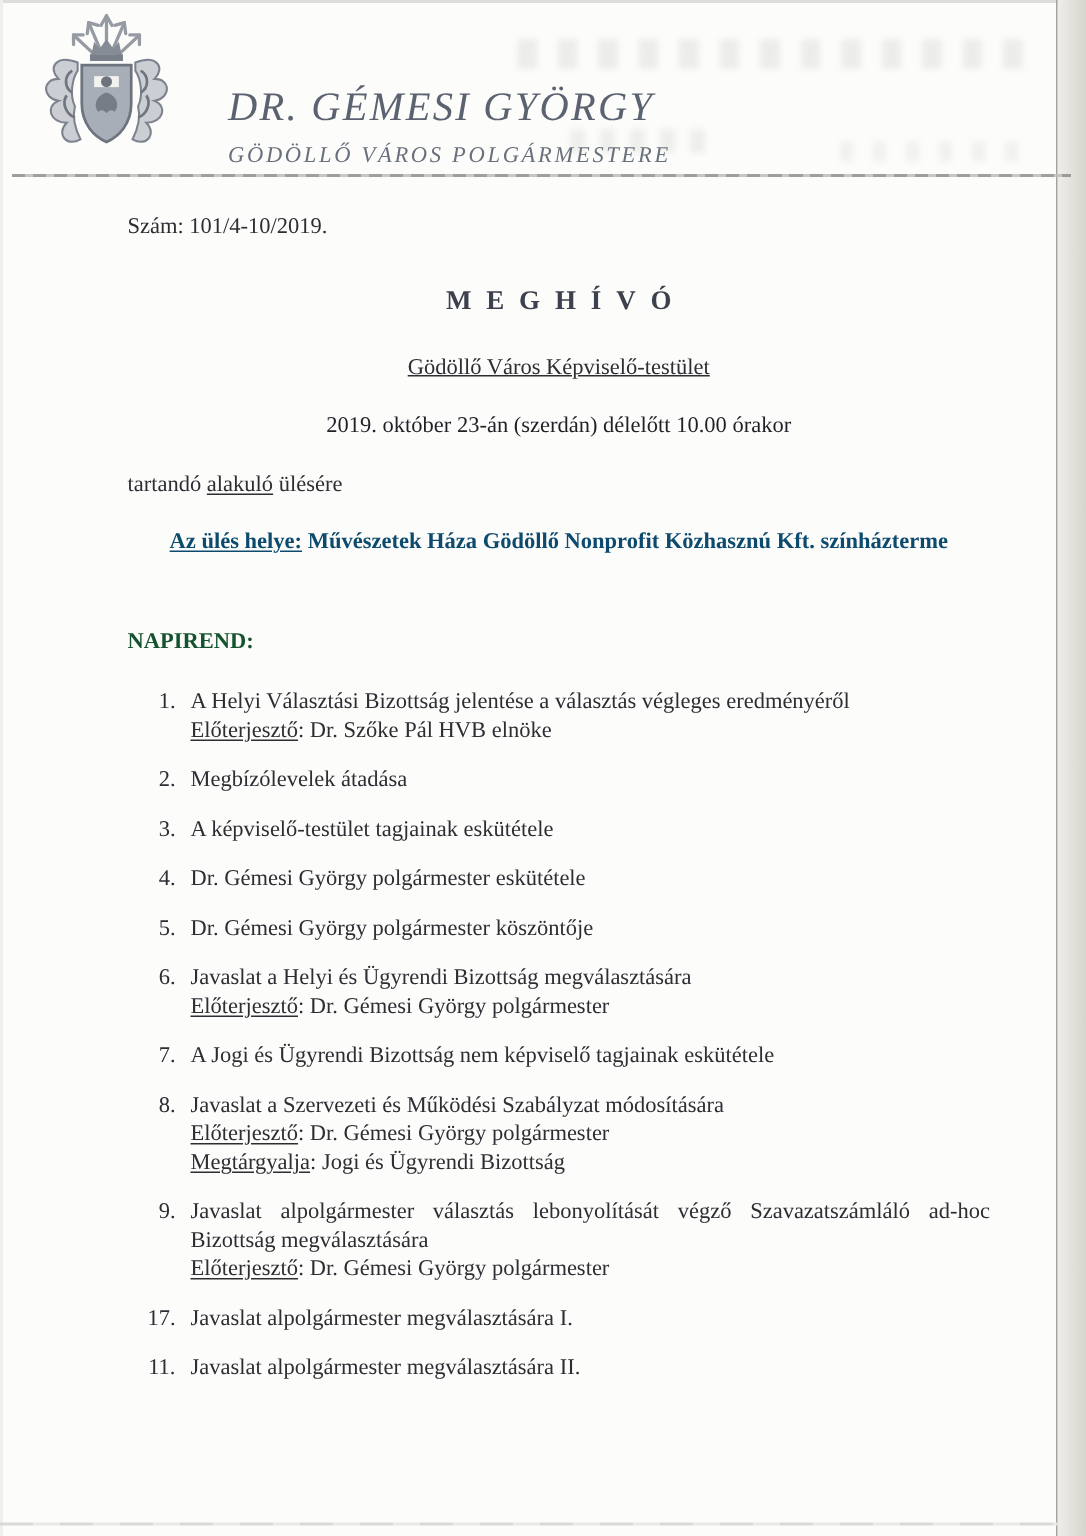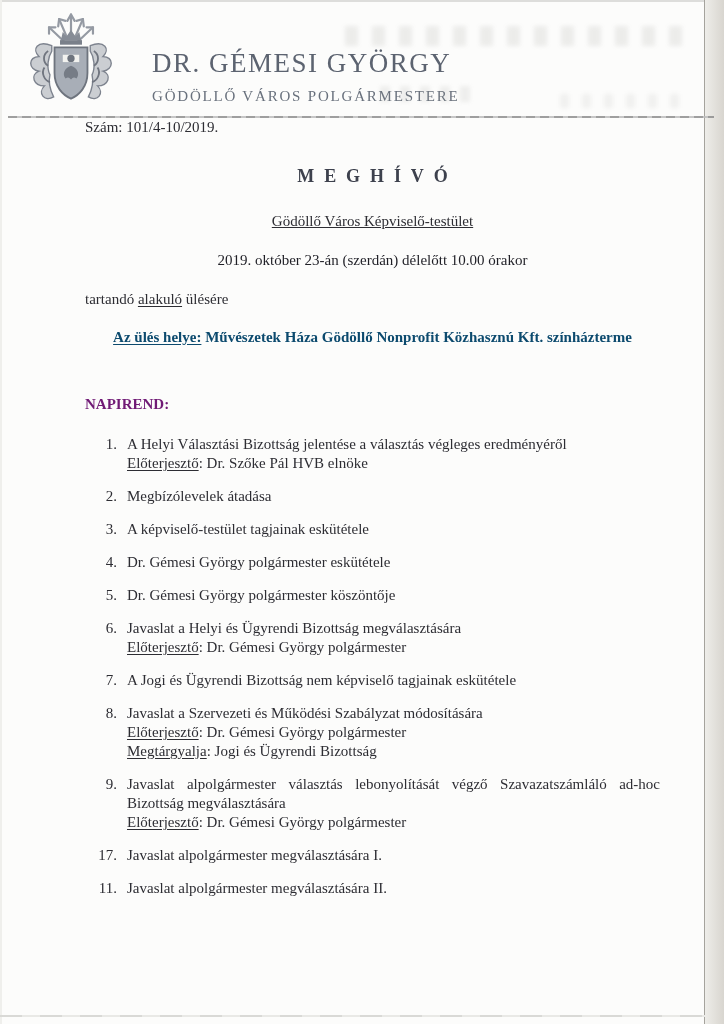--- a/index.html
+++ b/index.html
@@ -25,48 +25,48 @@
     background:repeating-linear-gradient(90deg,#d9d9d6 0 22px,#e9e9e6 22px 40px);}
   .smudge{position:absolute;filter:blur(2px);opacity:.55;pointer-events:none;}
   .smudge.s1{left:345px;top:26px;width:340px;height:20px;
     background:repeating-linear-gradient(90deg,rgba(150,150,145,.28) 0 13px,rgba(0,0,0,0) 13px 27px);}
   .smudge.s2{left:380px;top:86px;width:90px;height:16px;
     background:repeating-linear-gradient(90deg,rgba(150,150,145,.25) 0 10px,rgba(0,0,0,0) 10px 20px);}
   .smudge.s3{left:560px;top:94px;width:120px;height:14px;
     background:repeating-linear-gradient(90deg,rgba(150,150,145,.2) 0 9px,rgba(0,0,0,0) 9px 22px);}
 
   
-  .header{display:flex;align-items:center;padding:12px 0 0 20px;height:113px;box-sizing:border-box;}
+  .header{display:flex;align-items:flex-end;padding:12px 0 0 20px;height:113px;box-sizing:border-box;font-style:italic;}
   .crest{width:102px;height:108px;flex:0 0 auto;}
   .header-text{margin-left:30px;margin-top:28px;}
   .mayor-name{
     font-size:27px;letter-spacing:1.5px;color:#5c6370;font-weight:400;white-space:nowrap;
   }
   .mayor-title{
     margin-top:9px;font-size:15px;letter-spacing:1.8px;color:#68707c;white-space:nowrap;
   }
   .separator{
     margin:3px 10px 0 8px;height:2px;
     background:repeating-linear-gradient(90deg,#8e8e8e 0 9px,#bdbdbd 9px 14px);
     opacity:.85;
   }
 
   
   .content{padding:0 64px 0 85px;font-size:15px;line-height:19px;}
-  .ref-number{}
+  .ref-number{margin-top:24px;}
   .doc-title{
     margin-top:30px;text-align:center;font-weight:700;font-size:18px;
     letter-spacing:.55em;padding-left:.55em;color:#3d414d;
   }
   .org-line{margin-top:26px;text-align:center;text-decoration:underline;}
   .datetime-line{margin-top:20px;text-align:center;font-weight:400;color:#1f1f26;}
   .session-line{margin-top:20px;text-align:left;}
   .venue-line{margin-top:19px;text-align:center;font-weight:700;color:#0c4a6e;}
   .u{text-decoration:underline;text-underline-offset:2px;}
-  .agenda-heading{margin-top:48px;font-weight:700;color:#701a75;}
+  .agenda-heading{margin-top:48px;font-weight:700;color:#14532d;}
   .agenda-list{margin-top:21px;}
   .agenda-item{position:relative;padding-left:42px;margin-bottom:14px;}
   .agenda-item .num{position:absolute;left:4px;top:0;width:28px;text-align:right;}
   .agenda-item .item-text.justified{text-align:justify;}
   .sub-line{}
 </style>
 </head>
 <body>
 
 <div class="page">

